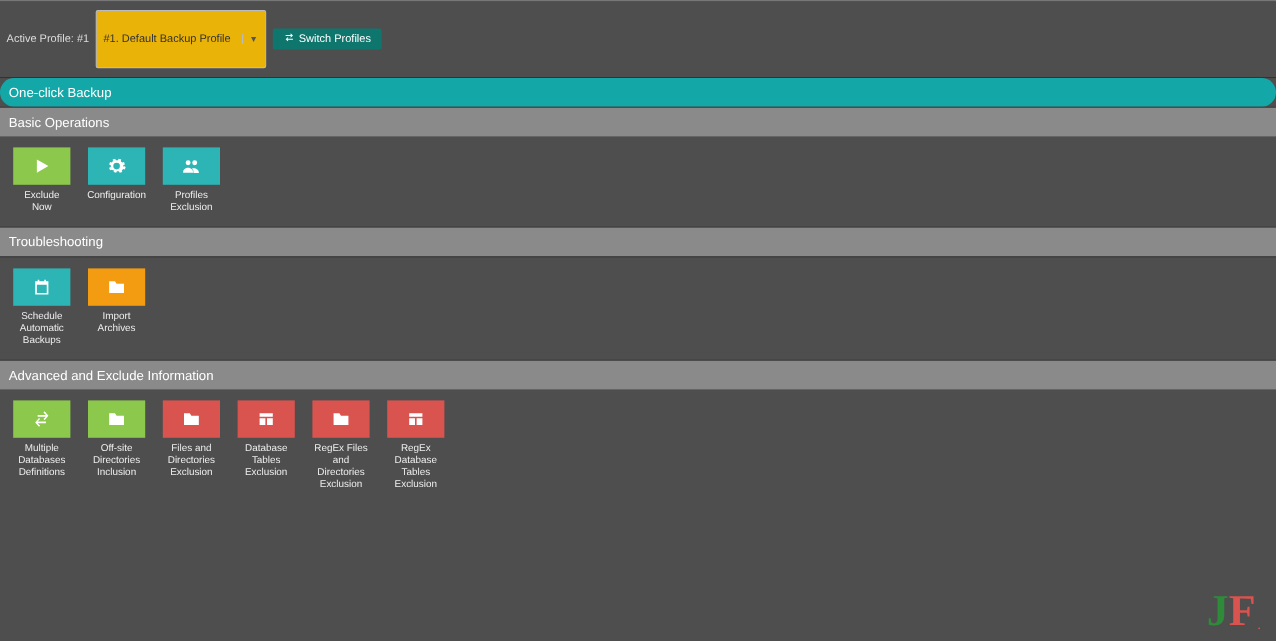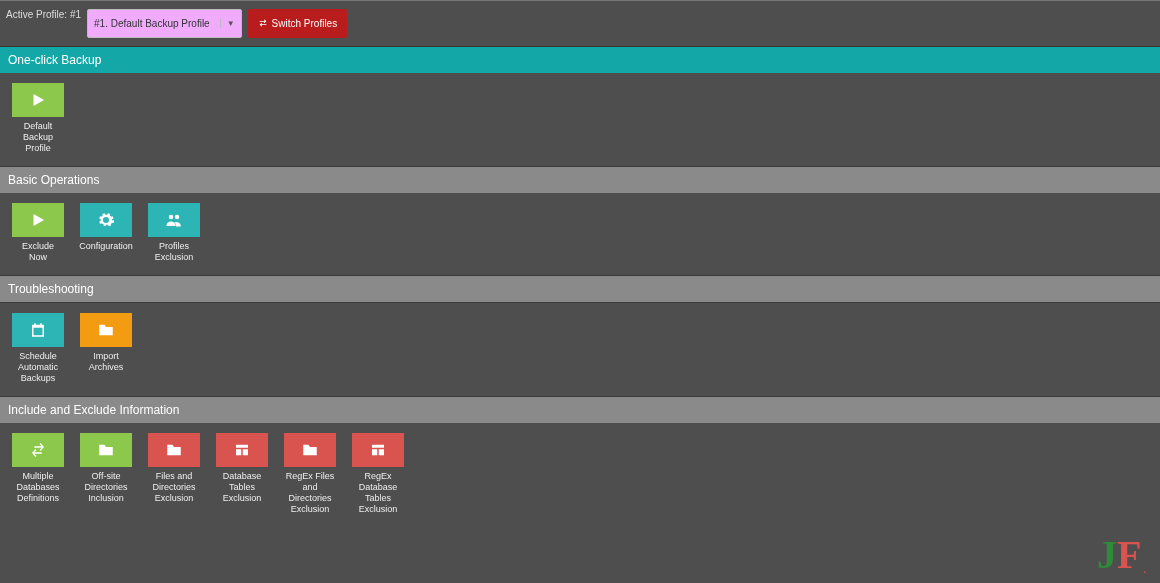--- a/index.html
+++ b/index.html
@@ -8,65 +8,66 @@
     font-family: "Segoe UI", Arial, sans-serif;
     font-size: 11px;
     color: #fff;
     width: 1160px;
     height: 583px;
     overflow: hidden;
     position: relative;
   }
   .topbar {
     display: flex;
+    align-items: center;
     gap: 6px;
     padding: 8px 6px;
     border-top: 1px solid #777;
     border-bottom: 1px solid #333;
   }
   .topbar .lbl { color: #ddd; font-size: 10px; white-space: nowrap; }
   .profile-select {
-    background: #f0abfc;
+    background: #eab308;
     color: #333;
     border: 1px solid #bbb;
     font-size: 10px;
-    padding: 8px 6px;
+    padding: 20px 6px;
     display: flex;
     align-items: center;
     gap: 6px;
     border-radius: 2px;
   }
   .profile-select .sel-text { padding-right: 4px; }
   .profile-select .caret {
     border-left: 1px solid #bbb;
     padding-left: 6px;
     font-size: 8px;
     color: #555;
   }
   .switch-btn {
-    background: #b91c1c;
+    background: #0f766e;
     color: #fff;
     border: none;
     font-size: 10px;
     padding: 3px 10px;
     border-radius: 2px;
     display: flex;
     align-items: center;
     gap: 4px;
     cursor: pointer;
   }
   .switch-btn svg { width: 10px; height: 10px; fill: #fff; }
 
   .section-hdr {
     padding: 6px 8px;
     font-size: 12px;
     font-weight: 400;
     color: #fff;
   }
-  .hdr-teal { background: #14a7a7; }
+  .hdr-teal { background: #14a7a7; border-radius: 13px; }
   .hdr-gray { background: #8a8a8a; }
 
   .tile-row {
     display: flex;
     gap: 16px;
     padding: 10px 12px 12px 12px;
   }
   .tile {
     width: 52px;
     display: flex;
@@ -170,30 +171,20 @@
   <button class="switch-btn">
     <span><svg>
           <use href="#i-switch"></use>
         </svg></span>
     <span>Switch Profiles</span>
   </button>
 </div>
 
 <div id="sections">
     <div class="section-hdr hdr-teal">One-click Backup</div>
-    <div class="tile-row">
-      <div class="tile">
-        <div class="ic c-green">
-          <svg>
-            <use href="#i-play"></use>
-          </svg>
-        </div>
-        <div class="cap">Default Backup Profile</div>
-      </div>
-    </div>
     <hr class="sep">
     <div class="section-hdr hdr-gray">Basic Operations</div>
     <div class="tile-row">
       <div class="tile">
         <div class="ic c-green">
           <svg>
             <use href="#i-play"></use>
           </svg>
         </div>
         <div class="cap">Exclude Now</div>
@@ -230,21 +221,21 @@
       <div class="tile">
         <div class="ic c-orange">
           <svg>
             <use href="#i-folder"></use>
           </svg>
         </div>
         <div class="cap">Import Archives</div>
       </div>
     </div>
     <hr class="sep">
-    <div class="section-hdr hdr-gray">Include and Exclude Information</div>
+    <div class="section-hdr hdr-gray">Advanced and Exclude Information</div>
     <div class="tile-row">
       <div class="tile">
         <div class="ic c-green">
           <svg>
             <use href="#i-swap"></use>
           </svg>
         </div>
         <div class="cap">Multiple Databases Definitions</div>
       </div>
       <div class="tile">

